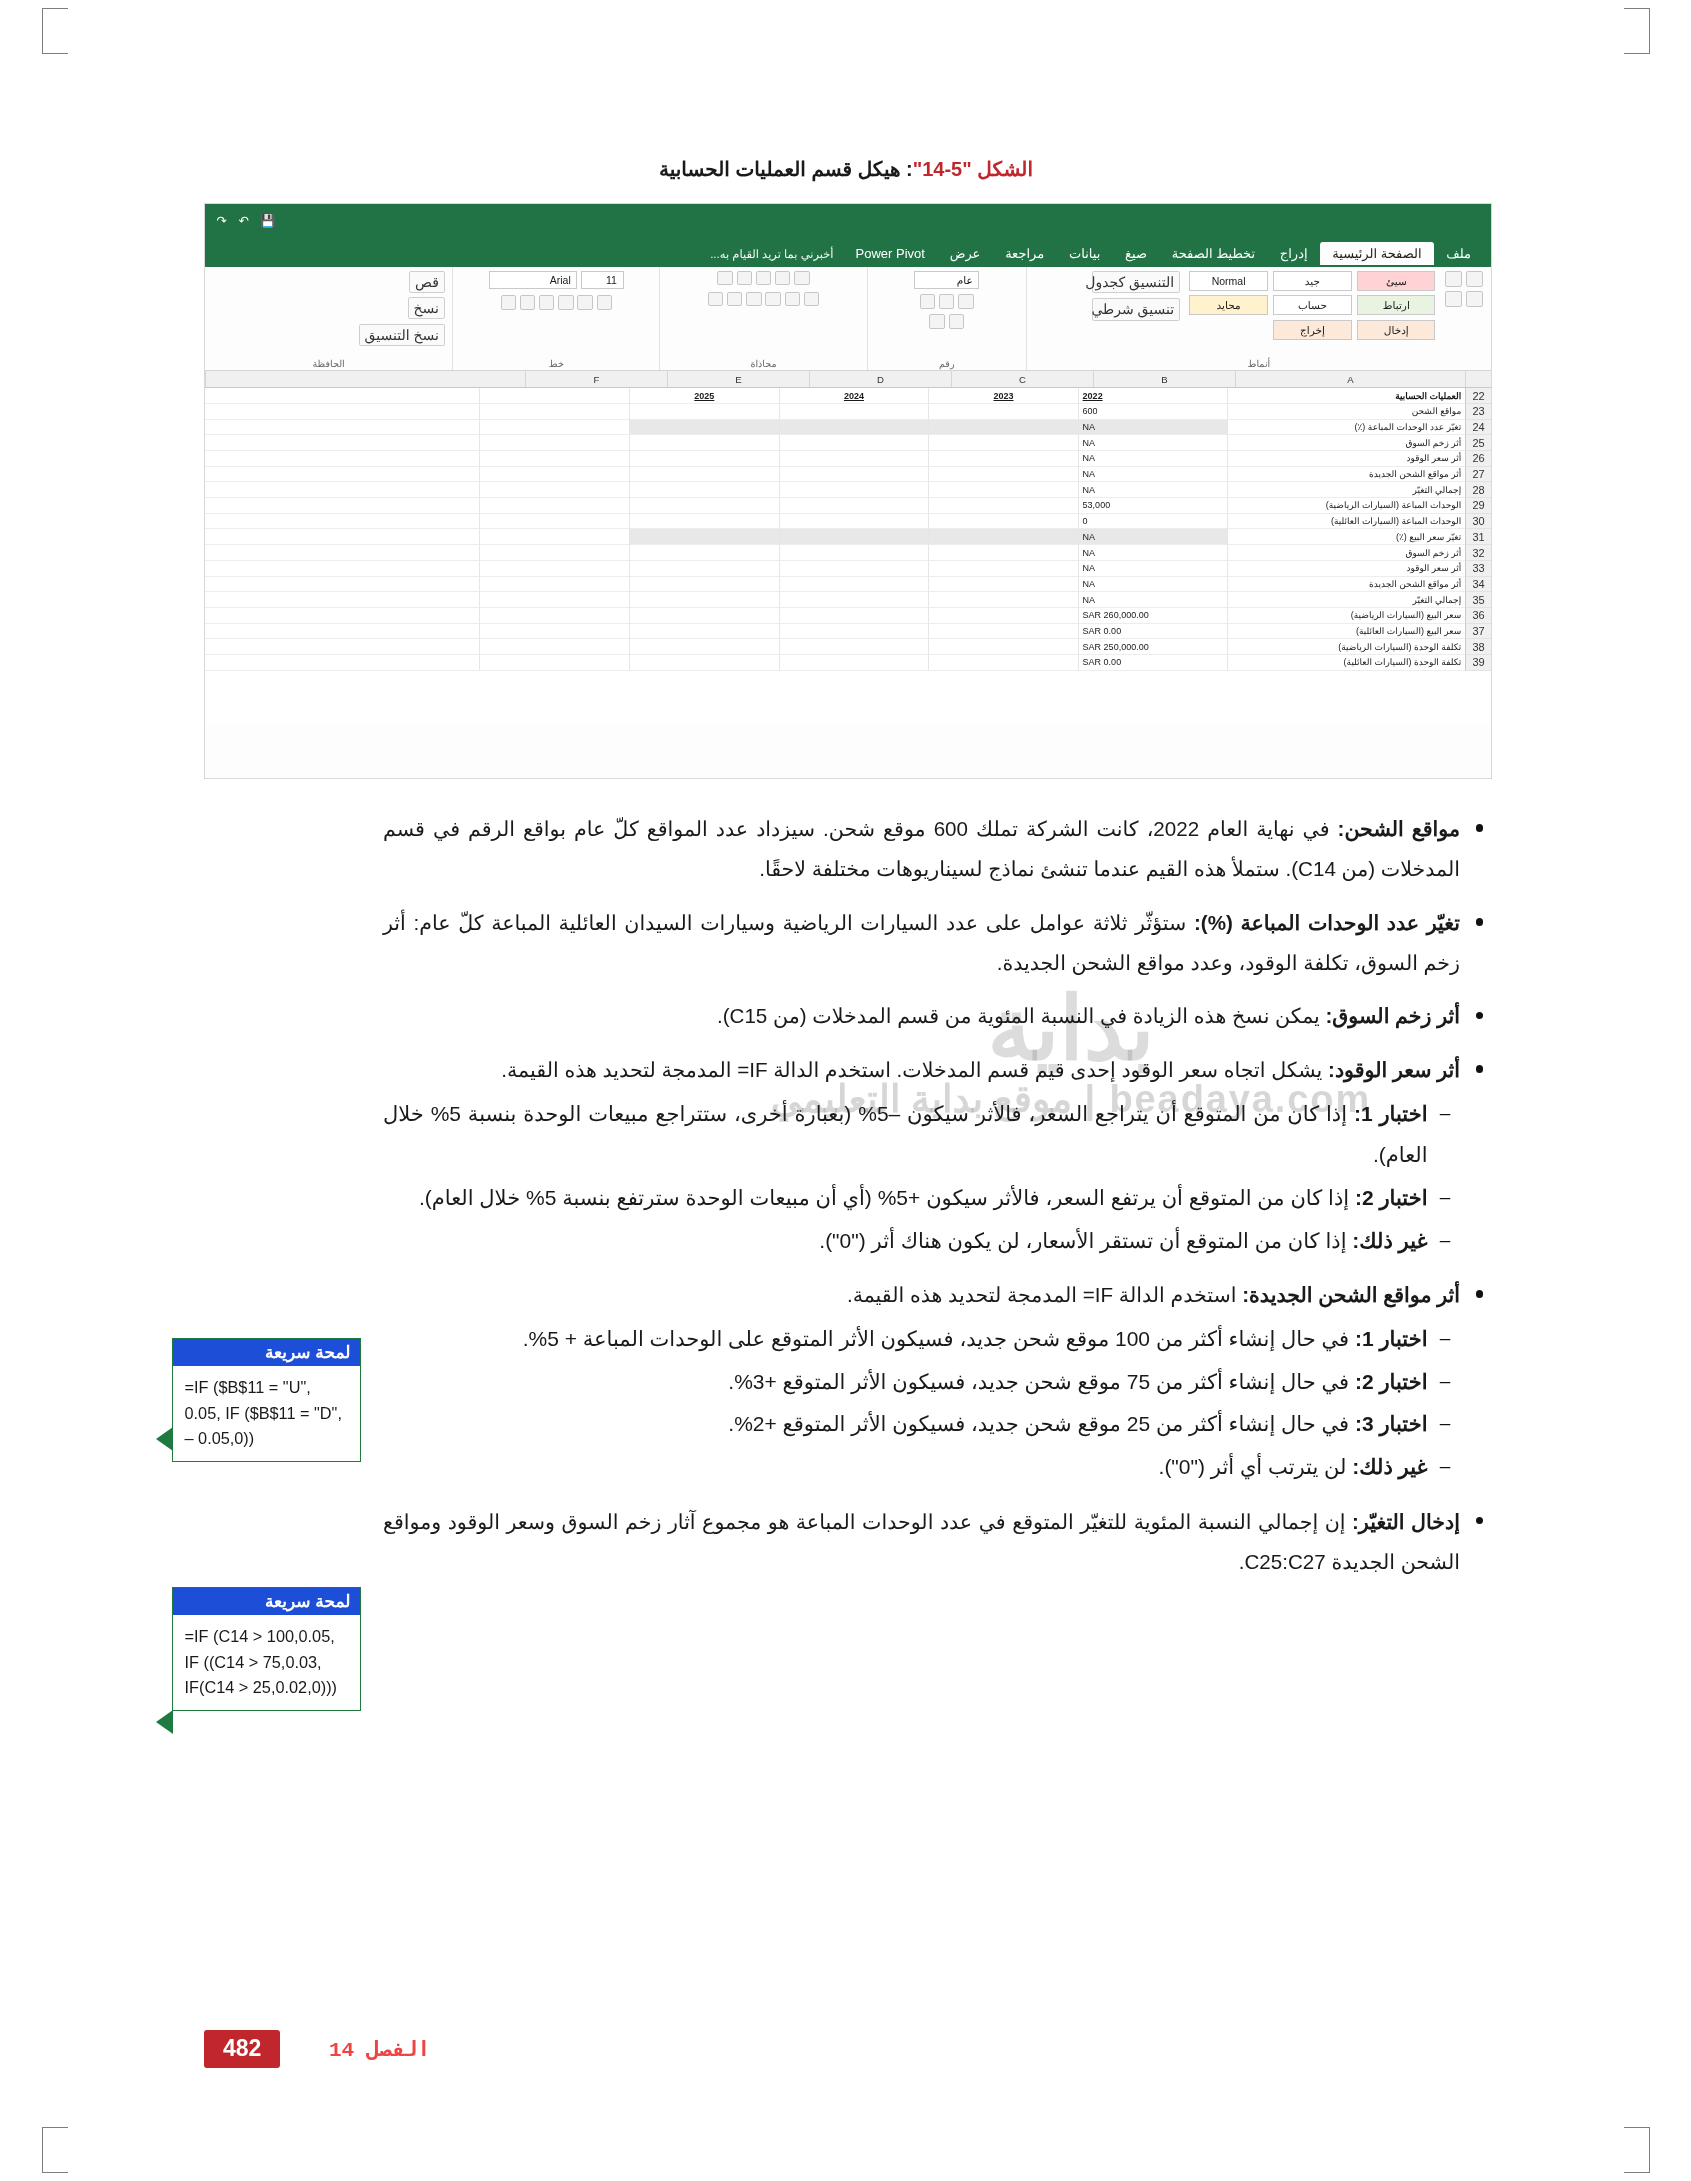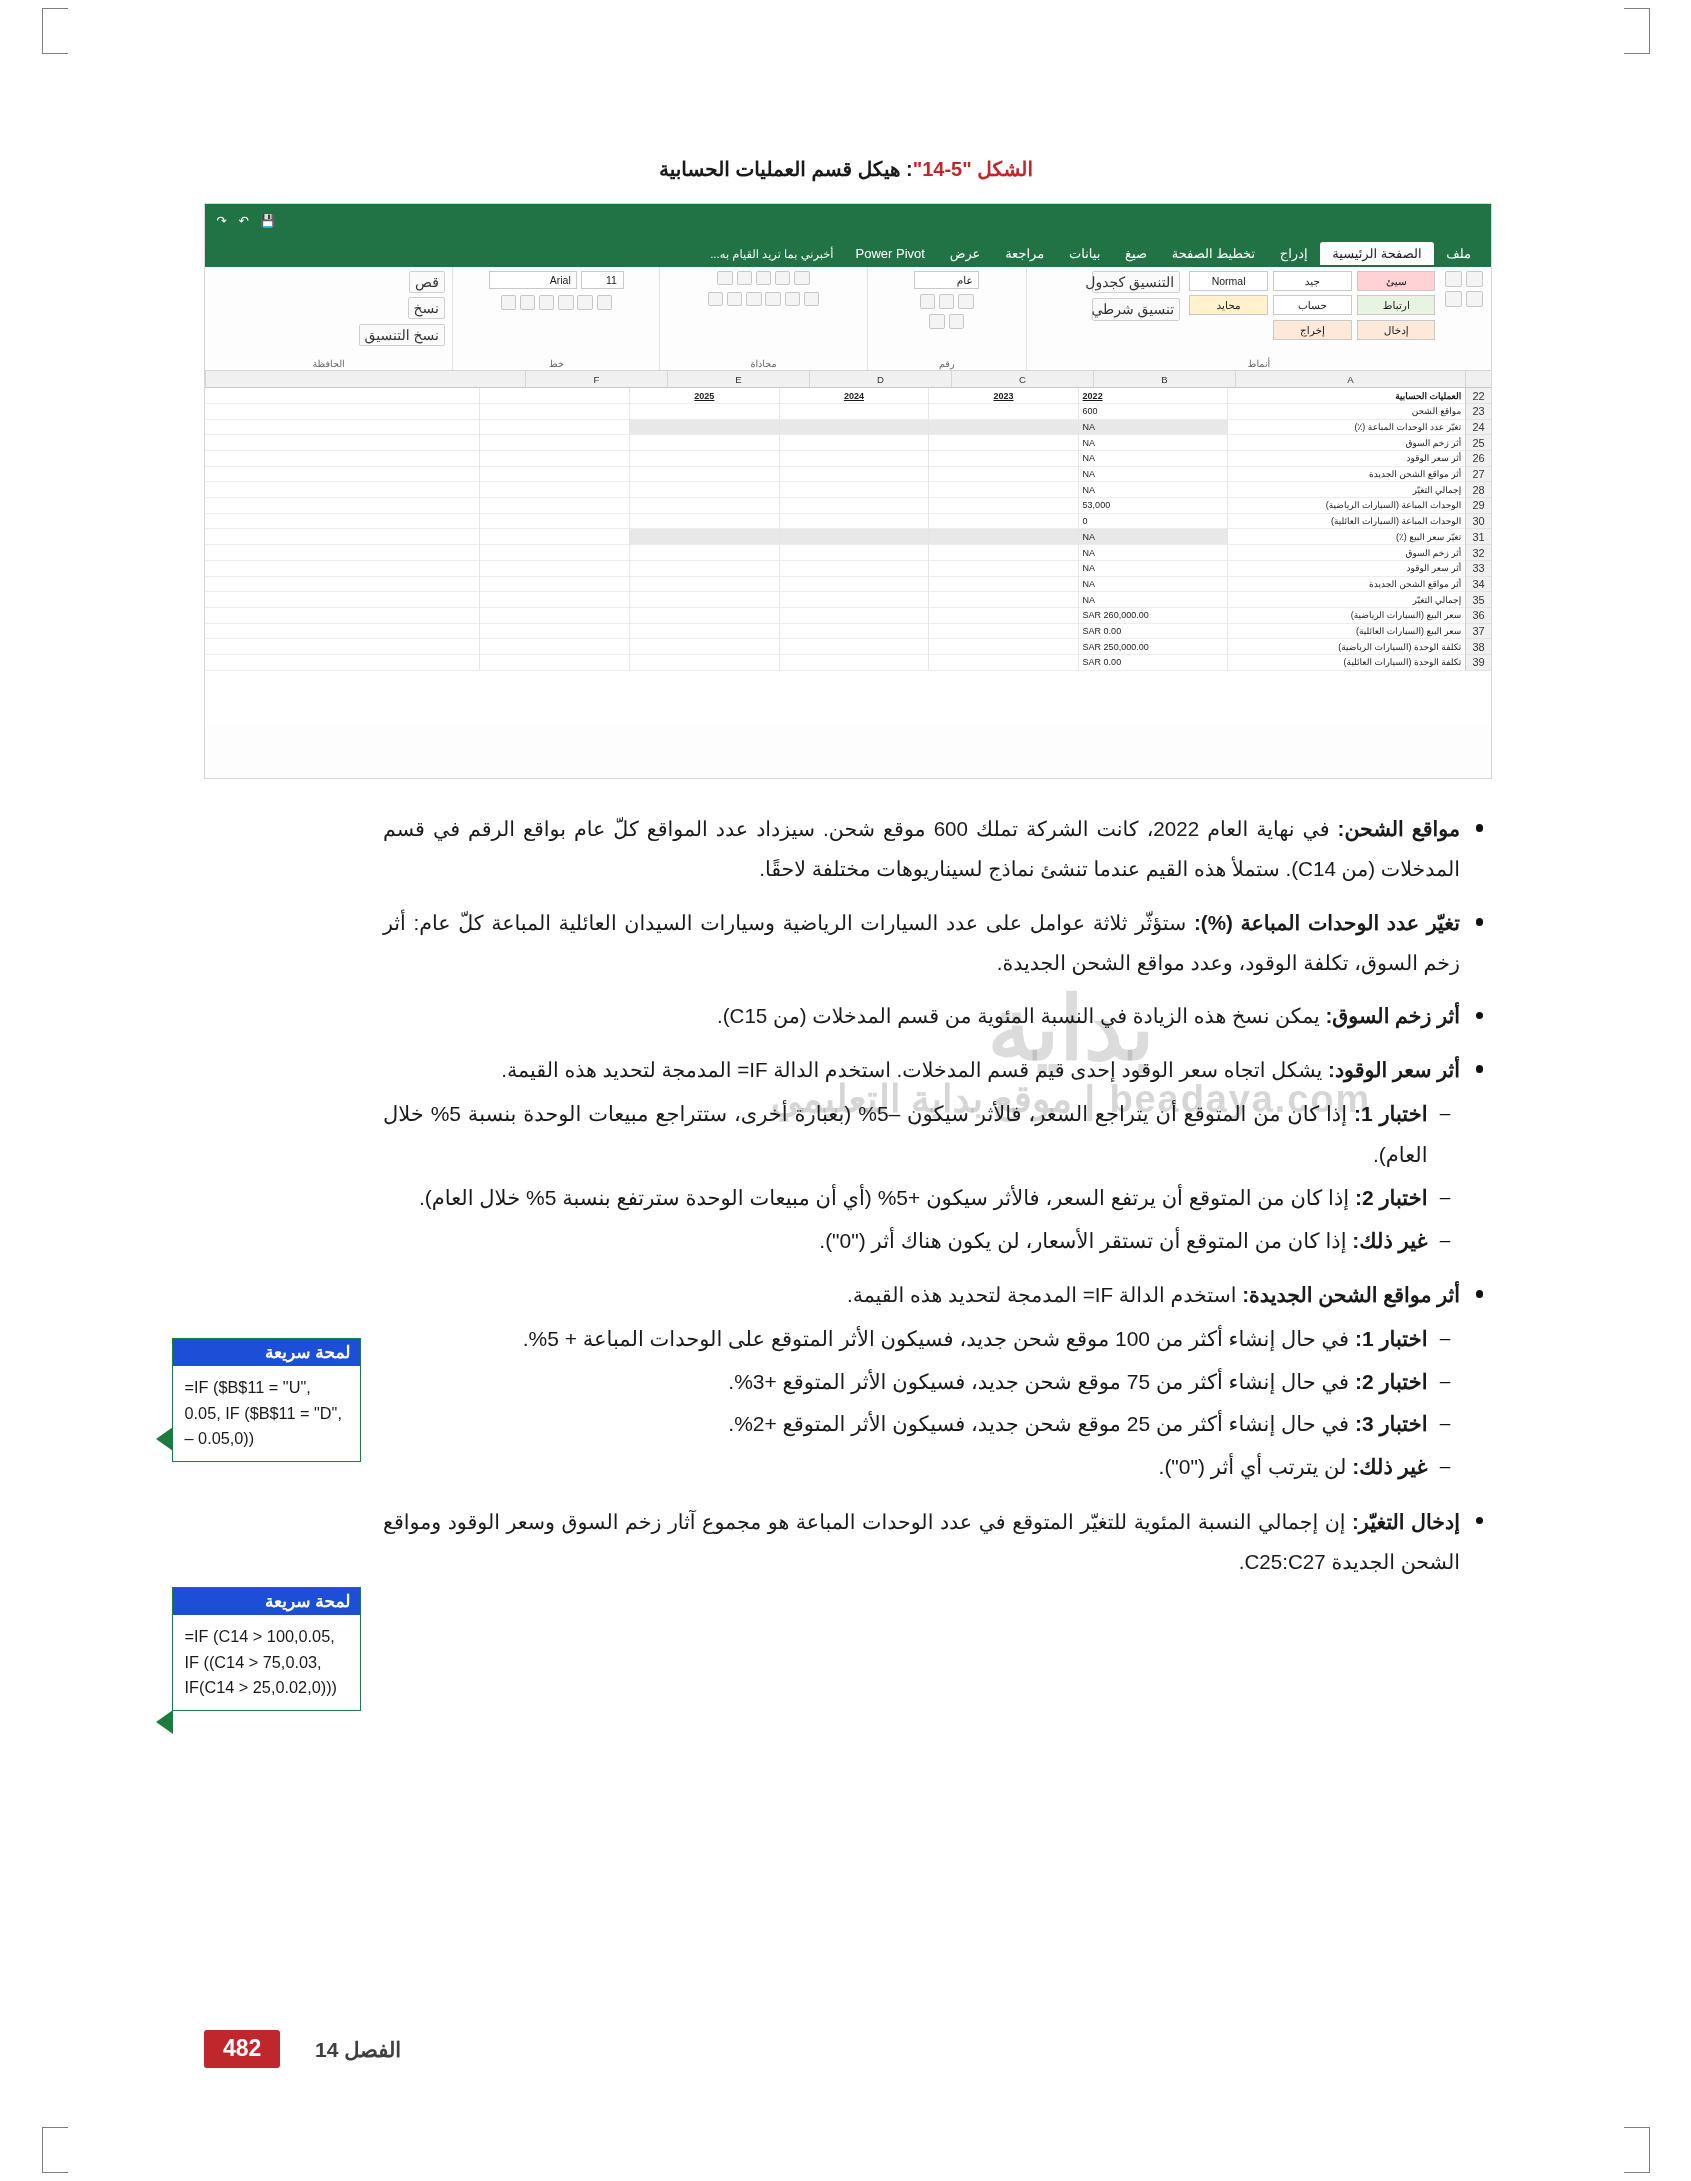--- a/index.html
+++ b/index.html
@@ -137,21 +137,21 @@
   }
   .wm .big{display:block;font-size:88px;line-height:1;color:rgba(120,120,120,0.26);margin-bottom:3.8px;}
 
   
   .footer{position:absolute;bottom:113px;right:0;left:0;}
   .pagebox{
     position:absolute;left:204px;bottom:0;background:#c0272d;color:#fff;font-weight:bold;
     font-size:23px;padding:5.7px 19px;border-radius:2.9px;
   }
   .chap{
-    position:absolute;left:315px;bottom:5.7px;color:#404040;font-size:21px;font-weight:bold;direction:rtl;
+    position:absolute;left:329px;bottom:5.7px;color:#ef4444;font-size:21px;font-weight:bold;direction:rtl;font-family:Liberation Mono, monospace;
   }
 </style>
 </head>
 <body>
 
 <div class="page">
 
   <div class="crop tl"></div>
   <div class="crop tr"></div>
   <div class="crop bl"></div>

